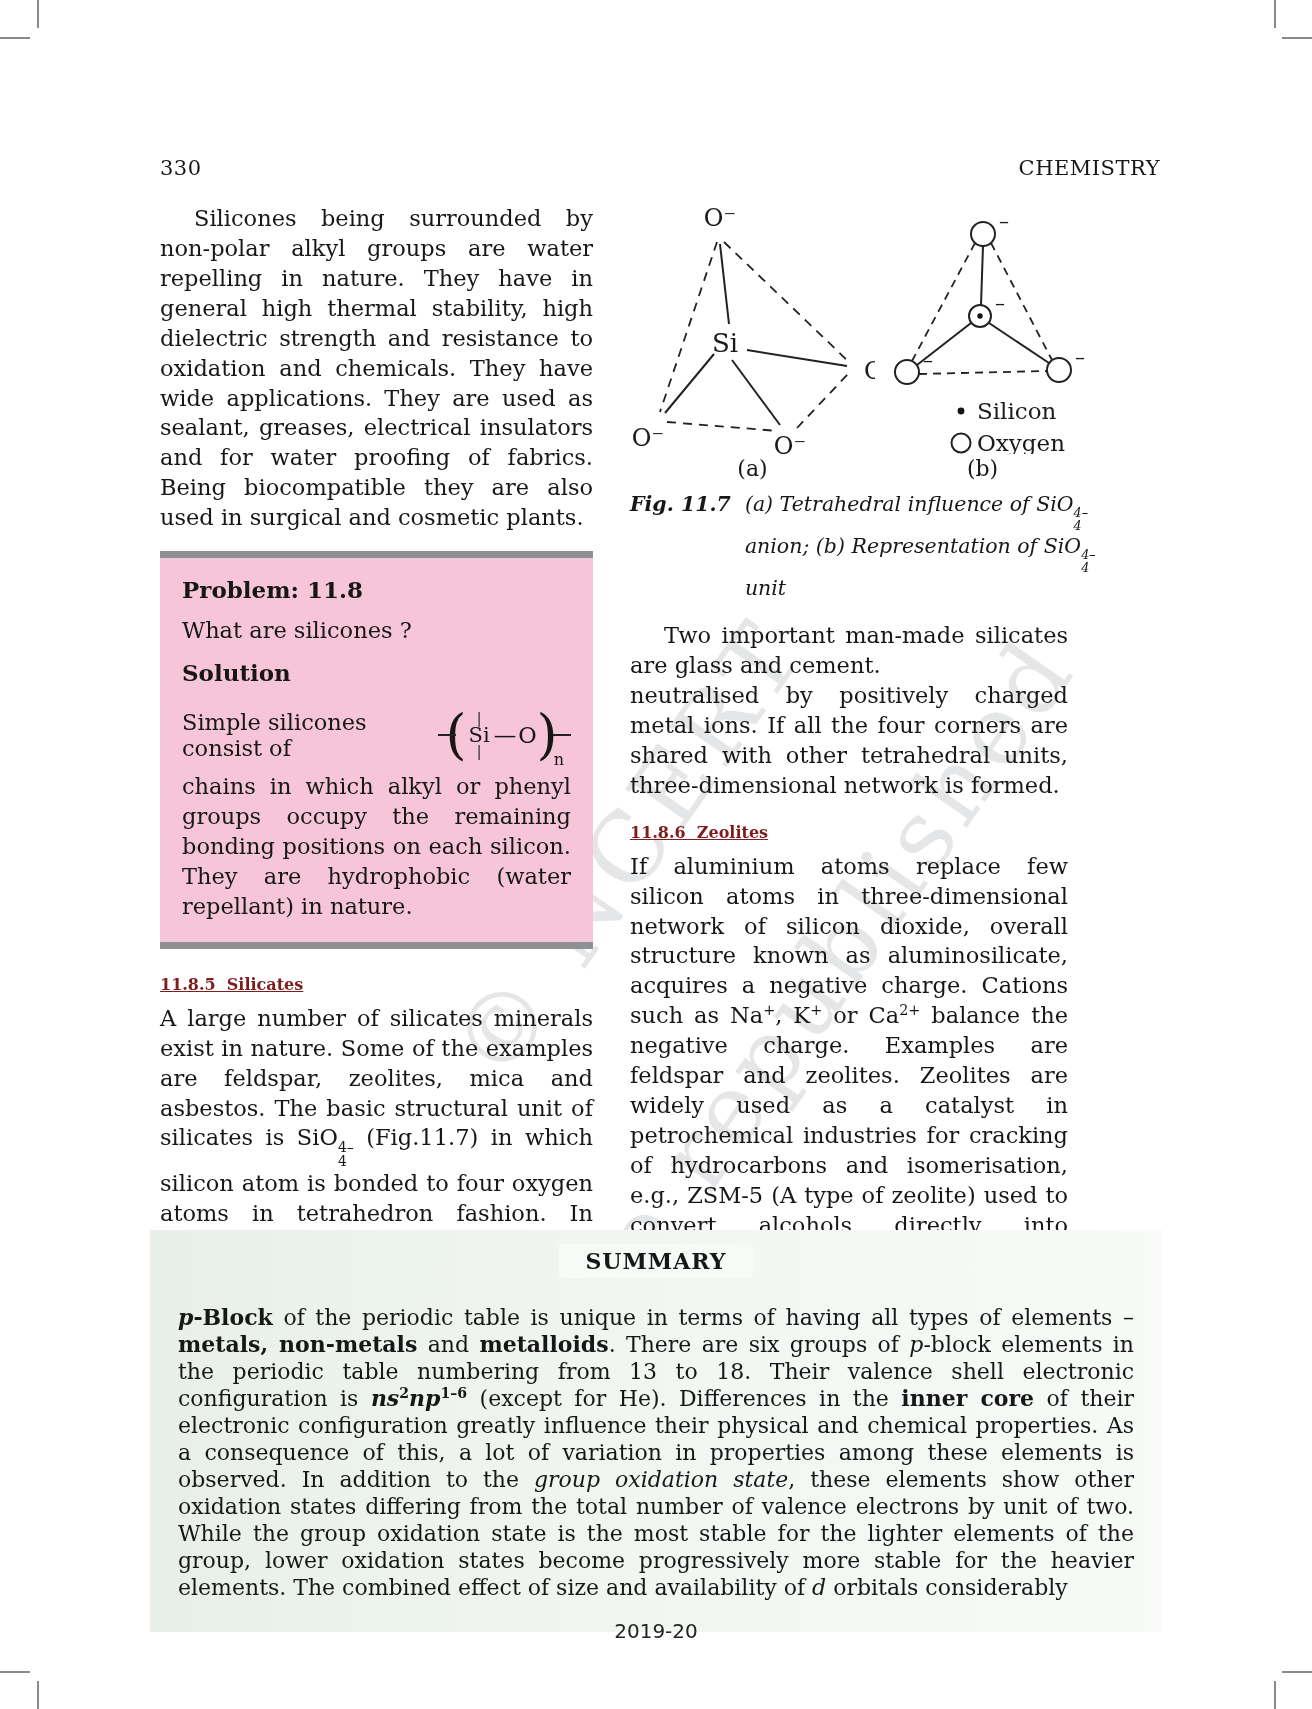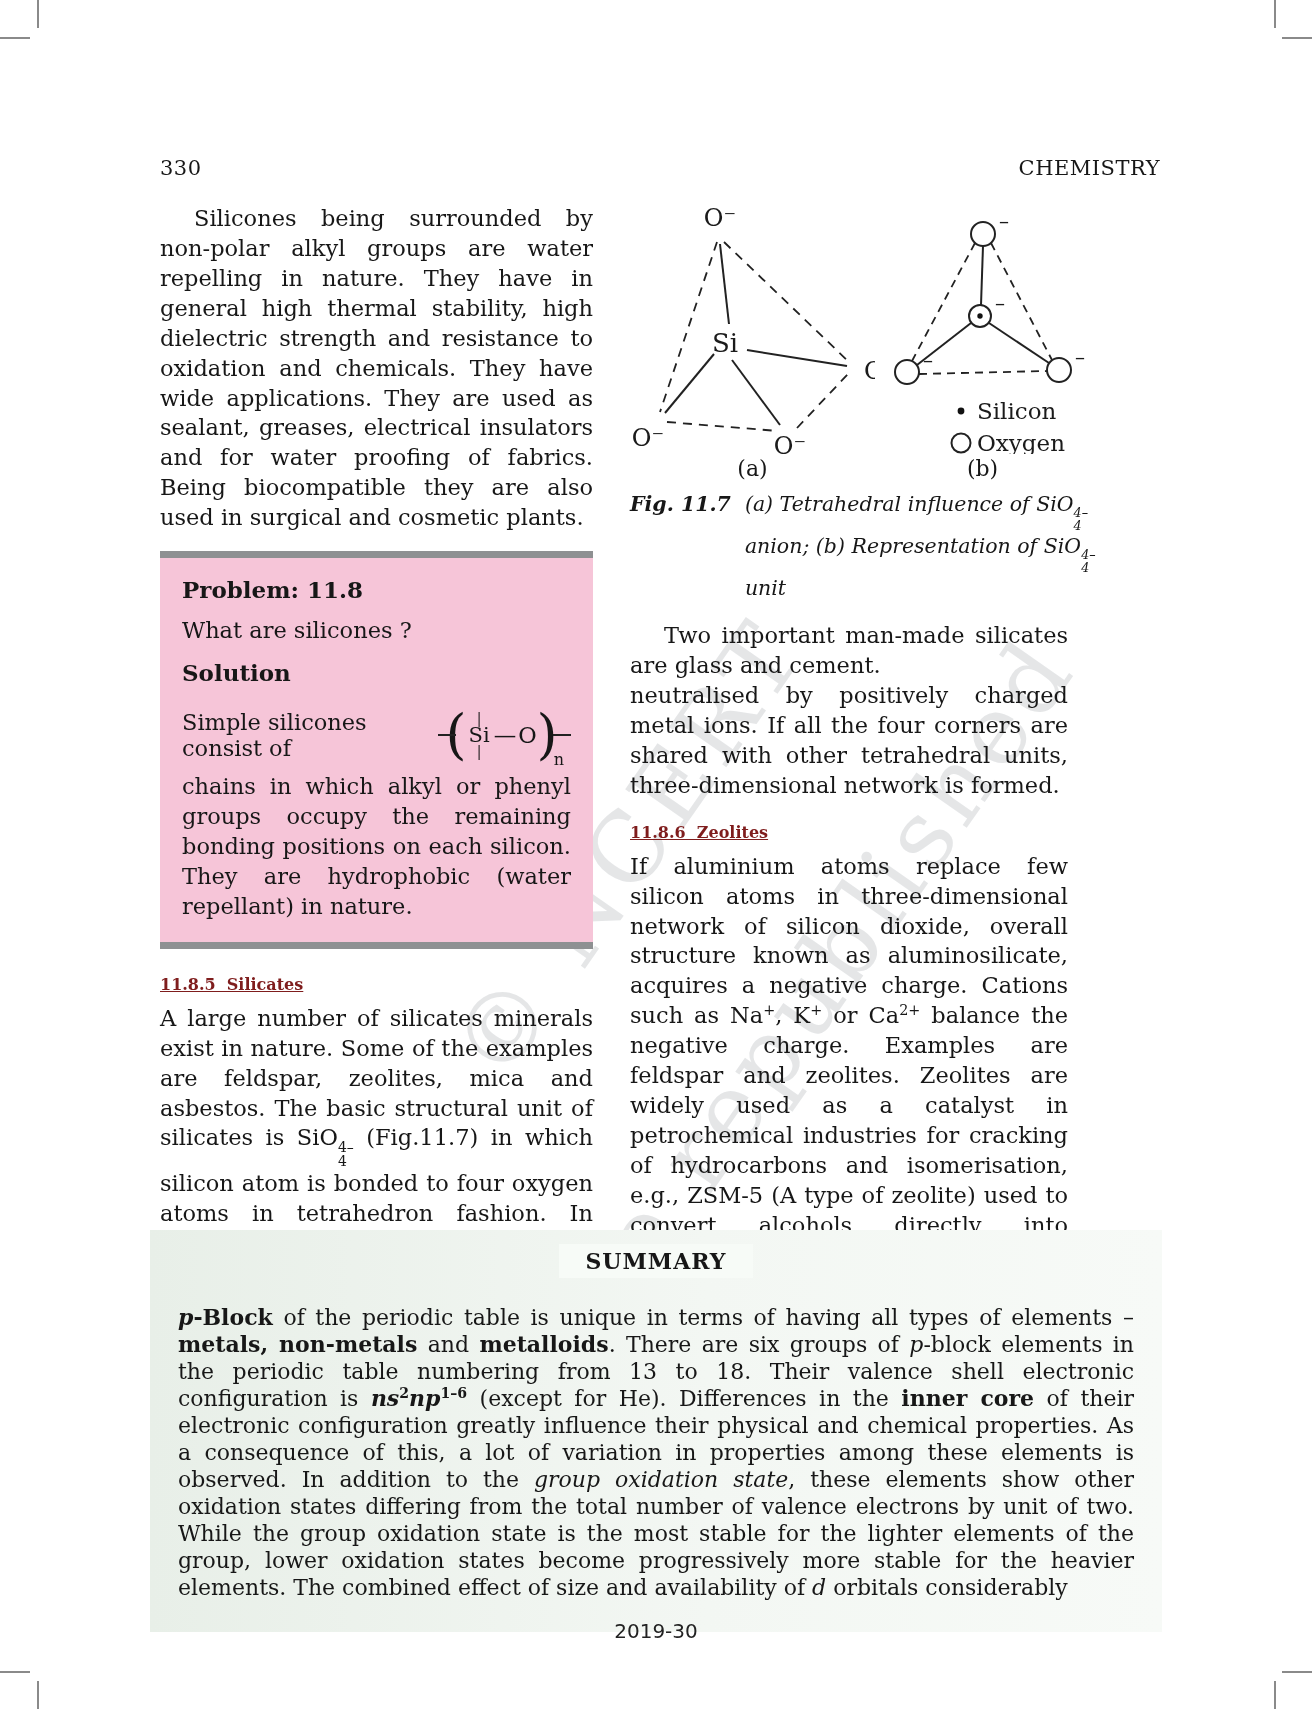--- a/index.html
+++ b/index.html
@@ -214,15 +214,15 @@
     </div>
   </div>
 
   <div class="summary">
     <div class="summary-heading">
       <span>SUMMARY</span>
     </div>
     <p class="summary-text"><span class="b i">p</span><span class="b">-Block</span><span> of the periodic table is unique in terms of having all types of elements – </span><span class="b">metals, non-metals</span><span> and </span><span class="b">metalloids</span><span>. There are six groups of </span><span class="i">p</span><span>-block elements in the periodic table numbering from 13 to 18. Their valence shell electronic configuration is </span><span class="b i">ns</span><span class="b sup">2</span><span class="b i">np</span><span class="b sup">1–6</span><span> (except for He). Differences in the </span><span class="b">inner core</span><span> of their electronic configuration greatly influence their physical and chemical properties. As a consequence of this, a lot of variation in properties among these elements is observed. In addition to the </span><span class="i">group oxidation state</span><span>, these elements show other oxidation states differing from the total number of valence electrons by unit of two. While the group oxidation state is the most stable for the lighter elements of the group, lower oxidation states become progressively more stable for the heavier elements. The combined effect of size and availability of </span><span class="i">d</span><span> orbitals considerably</span></p>
   </div>
 
-  <div class="footer">2019-30</div>
+  <div class="footer">2019-20</div>
 
 </div>
 
 </body></html>

